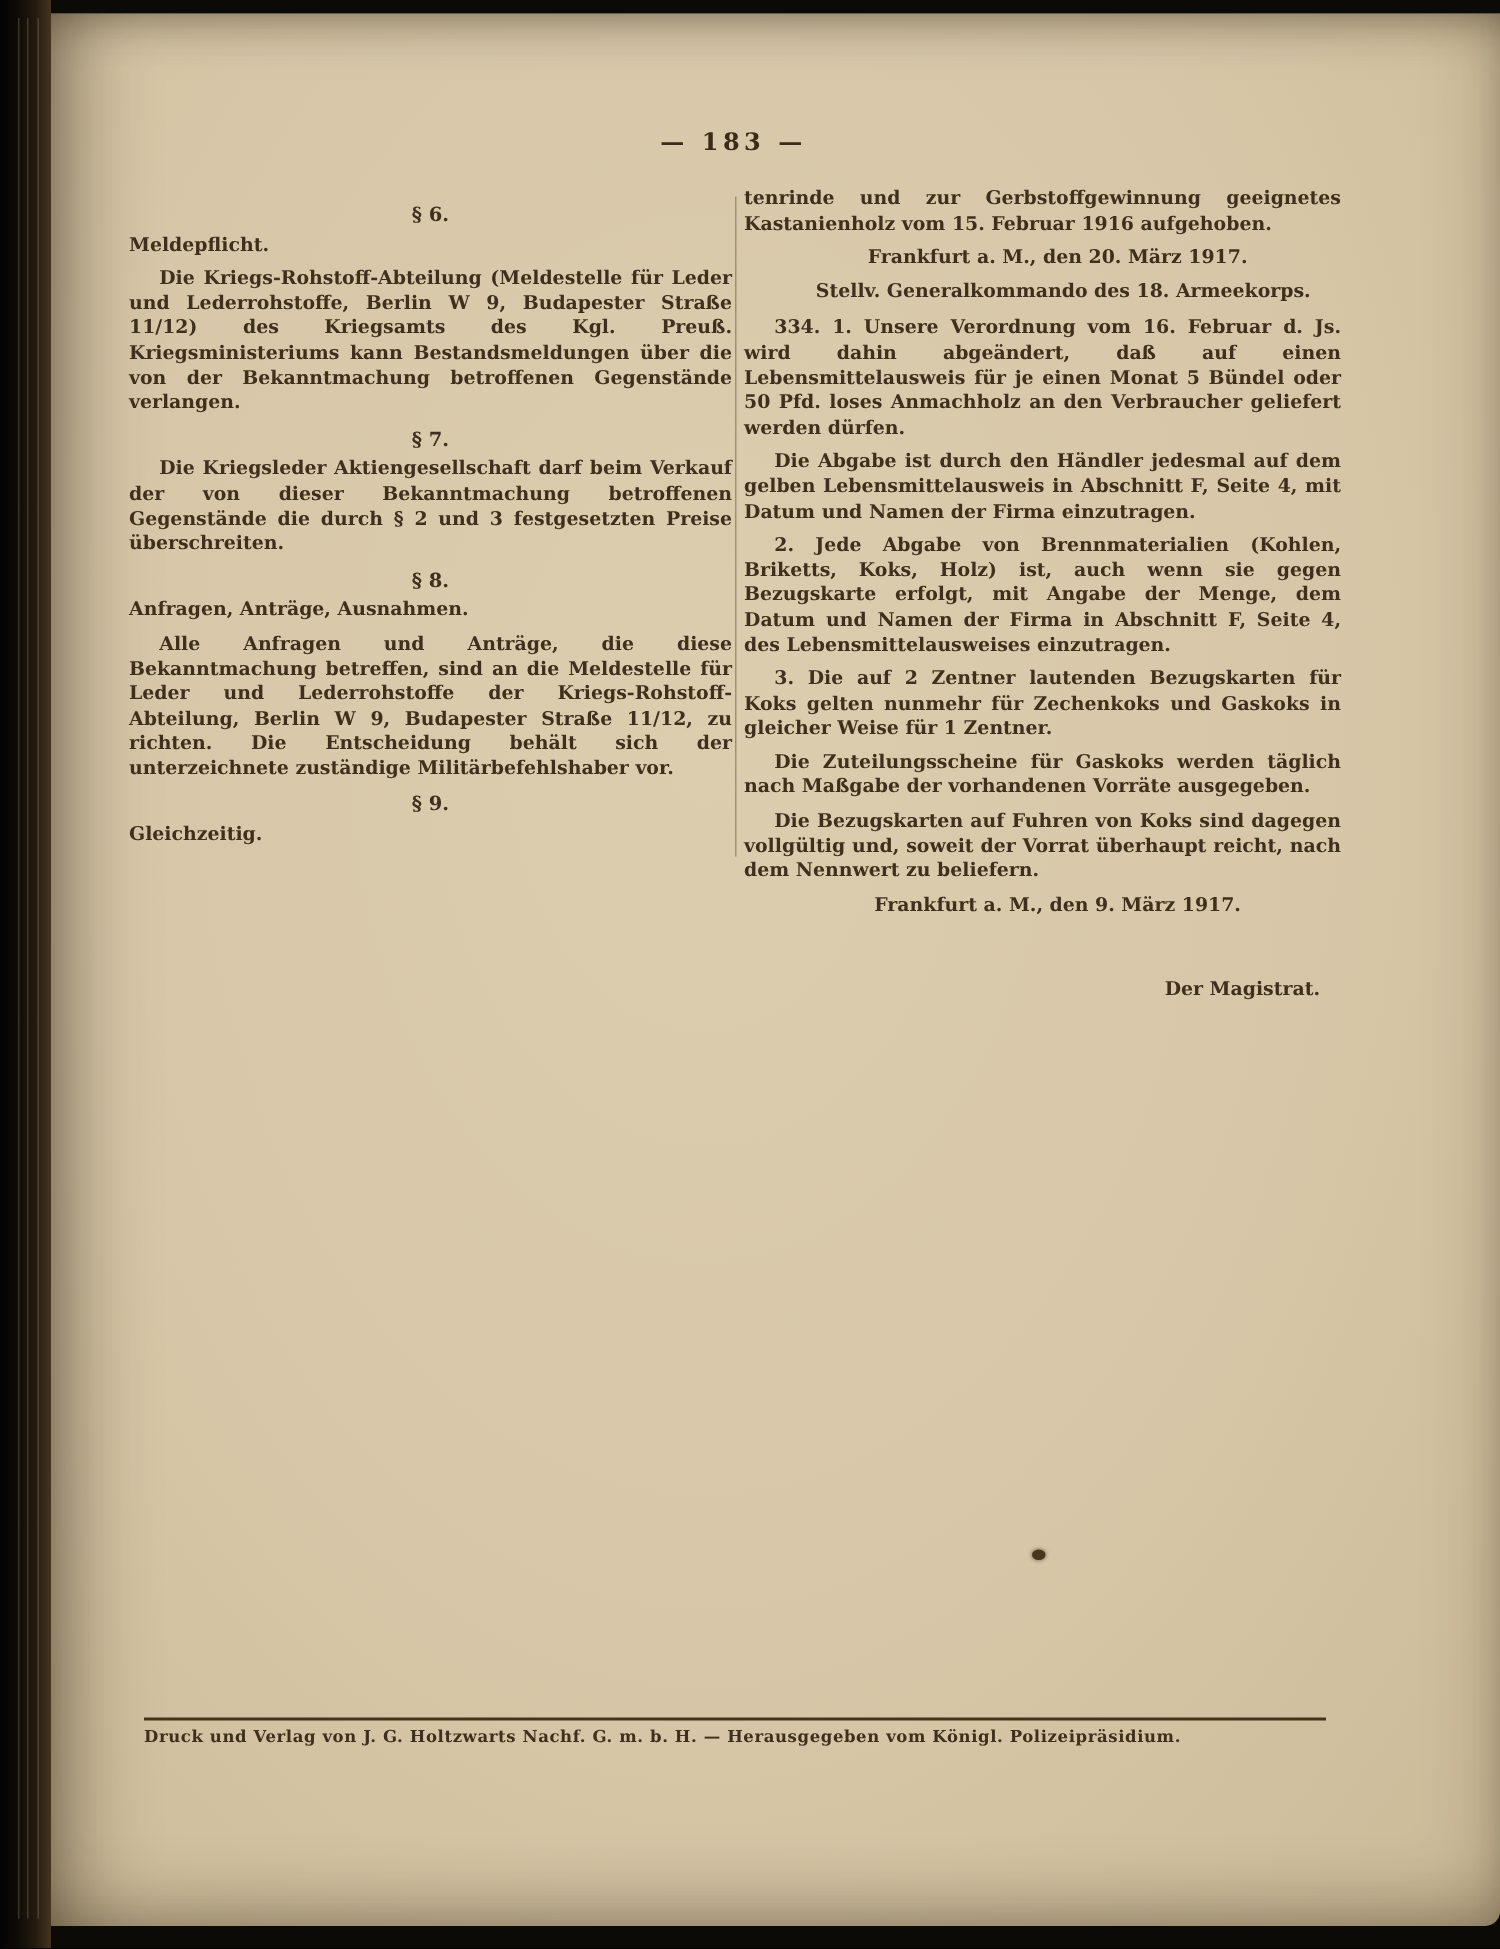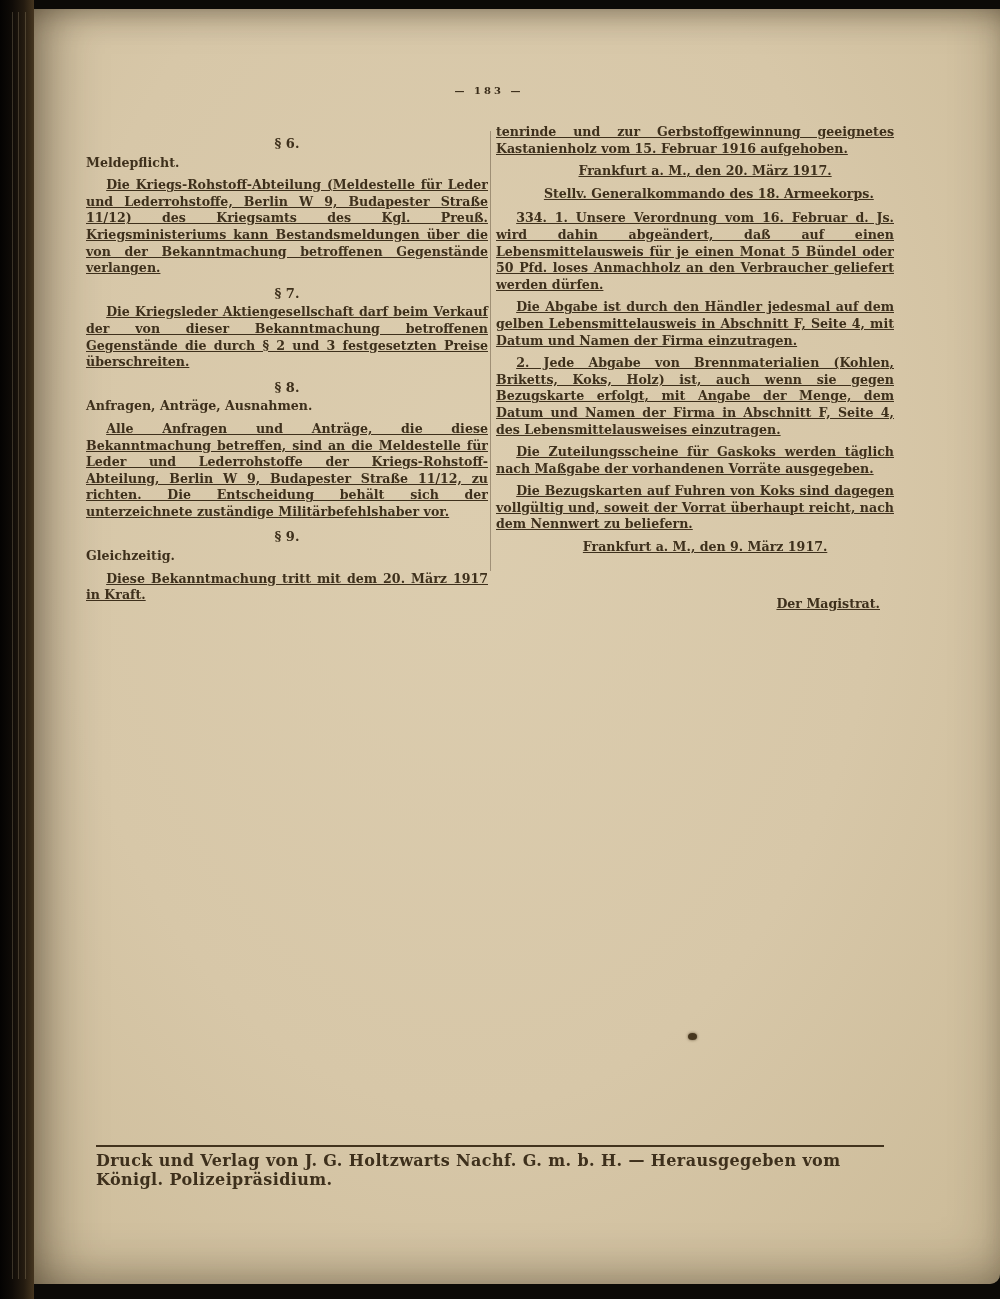--- a/index.html
+++ b/index.html
@@ -23,47 +23,47 @@
     position:absolute;left:34px;top:9px;right:0;bottom:15px;
     background:radial-gradient(ellipse at 45% 38%, #dccdaf 0%, #d7c7a8 55%, #cbba97 100%);
     box-shadow:
       inset 32px 0 55px -22px rgba(40,28,12,.5),
       inset -14px -22px 55px -22px rgba(40,28,12,.38),
       inset 0 18px 32px -18px rgba(40,28,12,.42);
     border-bottom-right-radius:10px;
   }
   .page-number{
     position:absolute;top:76px;left:55px;width:800px;text-align:center;
-    font-size:10px;font-weight:bold;letter-spacing:3px;color:#3a2c19;
+    font-size:16px;font-weight:bold;letter-spacing:3px;color:#3a2c19;
   }
   .col{
     position:absolute;font-size:12.6px;line-height:16.6px;font-weight:bold;
     color:#3e301c;text-align:justify;
   }
   .col-left{left:52px;top:118px;width:402px;}
   .col-right{left:462px;top:115px;width:398px;}
   .sec-num{text-align:center;font-size:13px;margin:9px 0 2px;text-indent:0;}
   .sec-title{margin:1px 0 6px;text-indent:0;}
-  .para{margin:0 0 6px;text-indent:1.6em;text-decoration:underline;}
+  .para{margin:0 0 6px;text-indent:1.6em;}
   .para.cont{text-indent:0;}
   .para.sig{text-align:center;}
   .para.center-ind{text-align:left;text-indent:3.8em;}
   .para.right-al{text-align:right;text-indent:0;padding-right:14px;margin-top:40px;}
   .para.gap-top{margin-top:8px;}
   .divider{
     position:absolute;left:456px;top:122px;height:440px;width:1px;
     background:rgba(62,48,28,.38);
   }
   .speck{
     position:absolute;left:654px;top:1024px;width:9px;height:7px;
     background:#47371f;border-radius:50%;box-shadow:0 0 3px rgba(71,55,31,.8);
   }
   .footer{position:absolute;left:62px;top:1136px;width:788px;color:#3e301c;}
   .footer-rule{height:2px;background:#42331d;margin-bottom:4px;}
-  .footer-text{font-size:16px;font-weight:bold;letter-spacing:.4px;}
+  .footer-text{font-size:11px;font-weight:bold;letter-spacing:.4px;}
 </style>
 </head>
 <body>
 
 <div class="scan">
 
   <div class="binding">
     <div class="edge-line l1"></div>
     <div class="edge-line l2"></div>
     <div class="edge-line l3"></div>
@@ -88,34 +88,34 @@
 
       <section>
         <div class="sec-num">§ 8.</div>
         <div class="sec-title">Anfragen, Anträge, Ausnahmen.</div>
         <p class="para">Alle Anfragen und Anträge, die diese Bekanntmachung betreffen, sind an die Meldestelle für Leder und Lederrohstoffe der Kriegs-Rohstoff-Abteilung, Berlin W 9, Budapester Straße 11/12, zu richten. Die Entscheidung behält sich der unterzeichnete zuständige Militärbefehlshaber vor.</p>
       </section>
 
       <section>
         <div class="sec-num">§ 9.</div>
         <div class="sec-title">Gleichzeitig.</div>
-        <p class="para">Diese Bekanntmachung tritt mit dem 20. März 1917 in Kraft.</p>
       </section>
 
     </div>
 
     <div class="divider"></div>
 
     <div class="col col-right">
       <p class="para cont">tenrinde und zur Gerbstoffgewinnung geeignetes Kastanienholz vom 15. Februar 1916 aufgehoben.</p>
       <p class="para sig">Frankfurt a. M., den 20. März 1917.</p>
       <p class="para center-ind">Stellv. Generalkommando des 18. Armeekorps.</p>
       <p class="para gap-top">334. 1. Unsere Verordnung vom 16. Februar d. Js. wird dahin abgeändert, daß auf einen Lebensmittelausweis für je einen Monat 5 Bündel oder 50 Pfd. loses Anmachholz an den Verbraucher geliefert werden dürfen.</p>
       <p class="para">Die Abgabe ist durch den Händler jedesmal auf dem gelben Lebensmittelausweis in Abschnitt F, Seite 4, mit Datum und Namen der Firma einzutragen.</p>
       <p class="para">2. Jede Abgabe von Brennmaterialien (Kohlen, Briketts, Koks, Holz) ist, auch wenn sie gegen Bezugskarte erfolgt, mit Angabe der Menge, dem Datum und Namen der Firma in Abschnitt F, Seite 4, des Lebensmittelausweises einzutragen.</p>
+      <p class="para">3. Die auf 2 Zentner lautenden Bezugskarten für Koks gelten nunmehr für Zechenkoks und Gaskoks in gleicher Weise für 1 Zentner.</p>
       <p class="para">Die Zuteilungsscheine für Gaskoks werden täglich nach Maßgabe der vorhandenen Vorräte ausgegeben.</p>
       <p class="para">Die Bezugskarten auf Fuhren von Koks sind dagegen vollgültig und, soweit der Vorrat überhaupt reicht, nach dem Nennwert zu beliefern.</p>
       <p class="para sig">Frankfurt a. M., den 9. März 1917.</p>
       <p class="para right-al">Der Magistrat.</p>
     </div>
 
     <div class="speck"></div>
 
     <div class="footer">
       <div class="footer-rule"></div>

